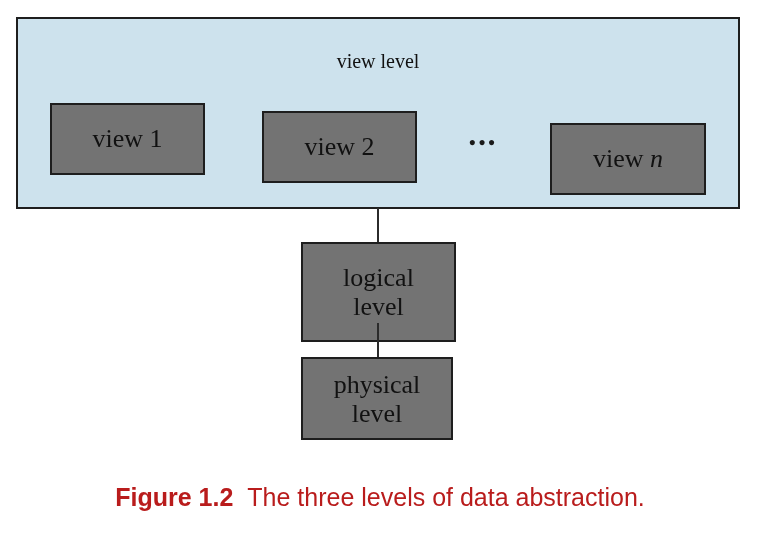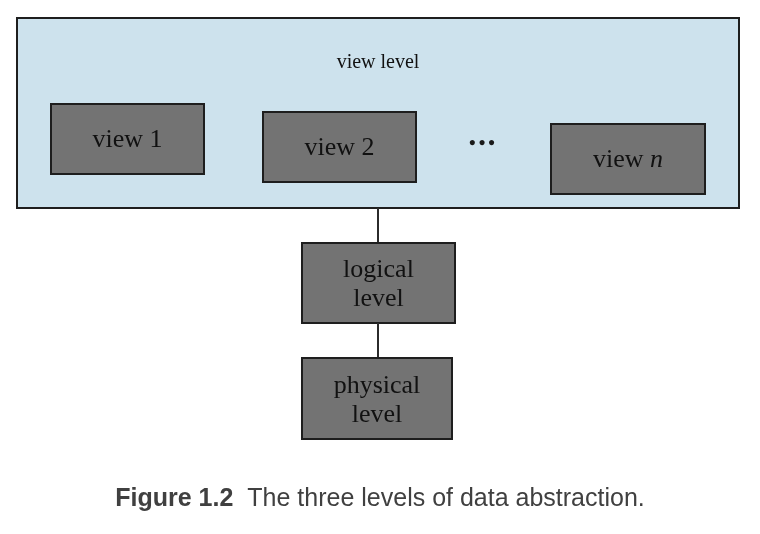--- a/index.html
+++ b/index.html
@@ -52,37 +52,37 @@
     font-size: 19px;
     font-weight: bold;
     letter-spacing: 3px;
     padding-top: 4px;
     color: #1a1a1a;
   }
   .two-line {
     flex-direction: column;
     line-height: 29px;
   }
-  .logical-box  { left: 301px; top: 242px; width: 155px; height: 82px; }
+  .logical-box  { left: 301px; top: 242px; width: 155px; height: 100px; }
   .physical-box { left: 301px; top: 357px; width: 152px; height: 83px; }
   .connector {
     position: absolute;
     width: 2px;
     background: #2b2b2b;
   }
   .conn-1 { left: 377px; top: 208px; height: 34px; }
   .conn-2 { left: 377px; top: 323px; height: 34px; }
   .caption {
     position: absolute;
     left: 0; top: 483px;
     width: 760px;
     text-align: center;
     font-family: "Liberation Sans", sans-serif;
     font-size: 25px;
-    color: #404040;
+    color: #b91c1c;
   }
   .caption .fig-label {
     font-weight: bold;
     margin-right: 14px;
   }
 </style>
 </head>
 <body>
 
 <div class="canvas">

